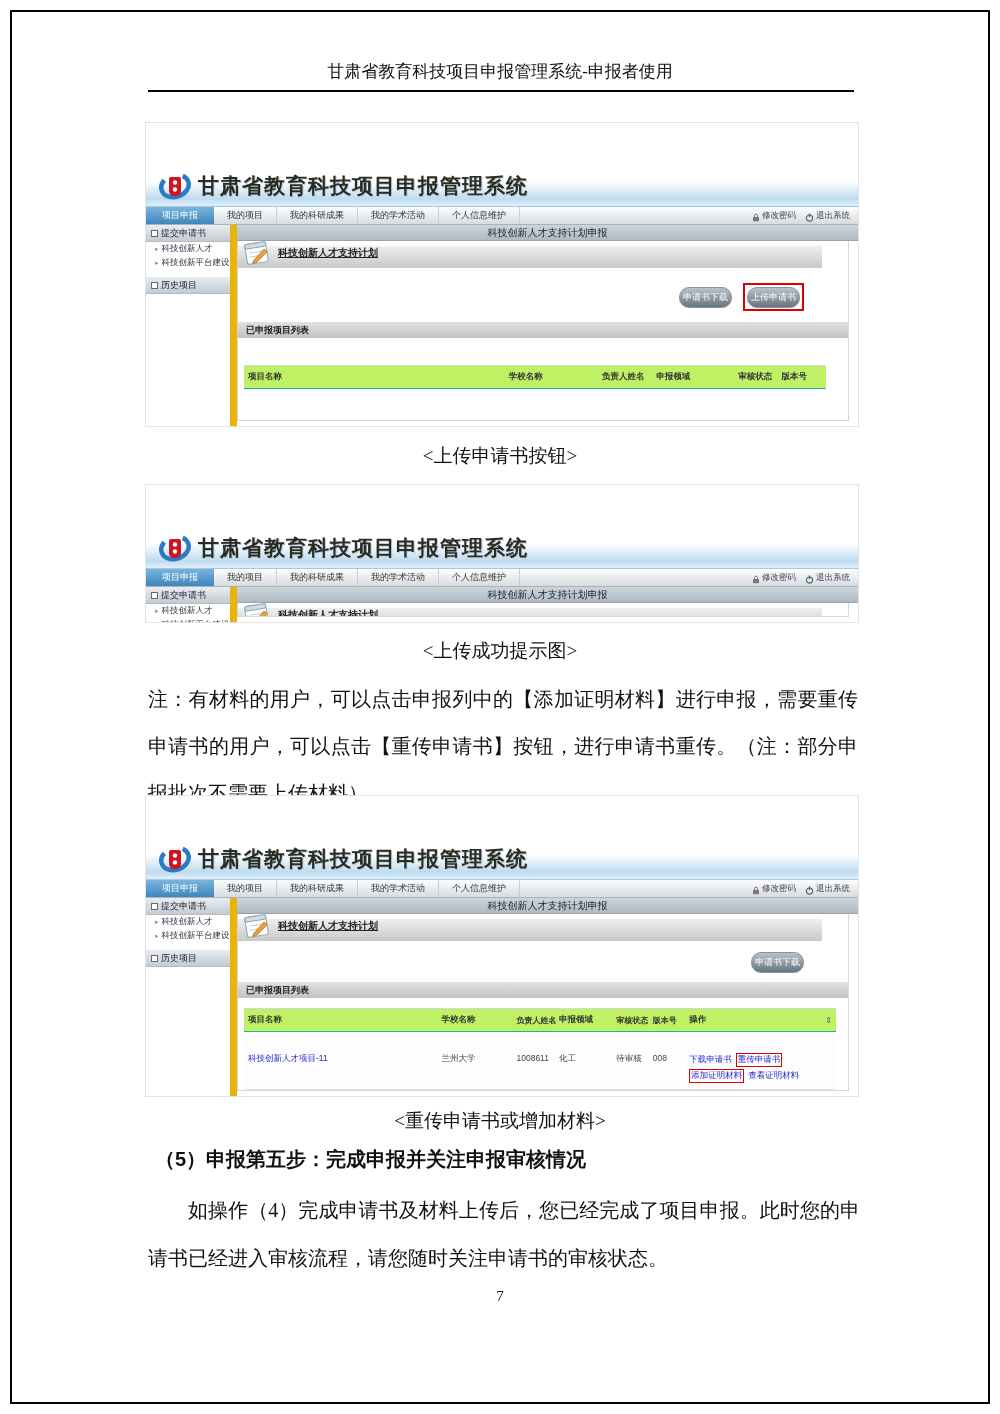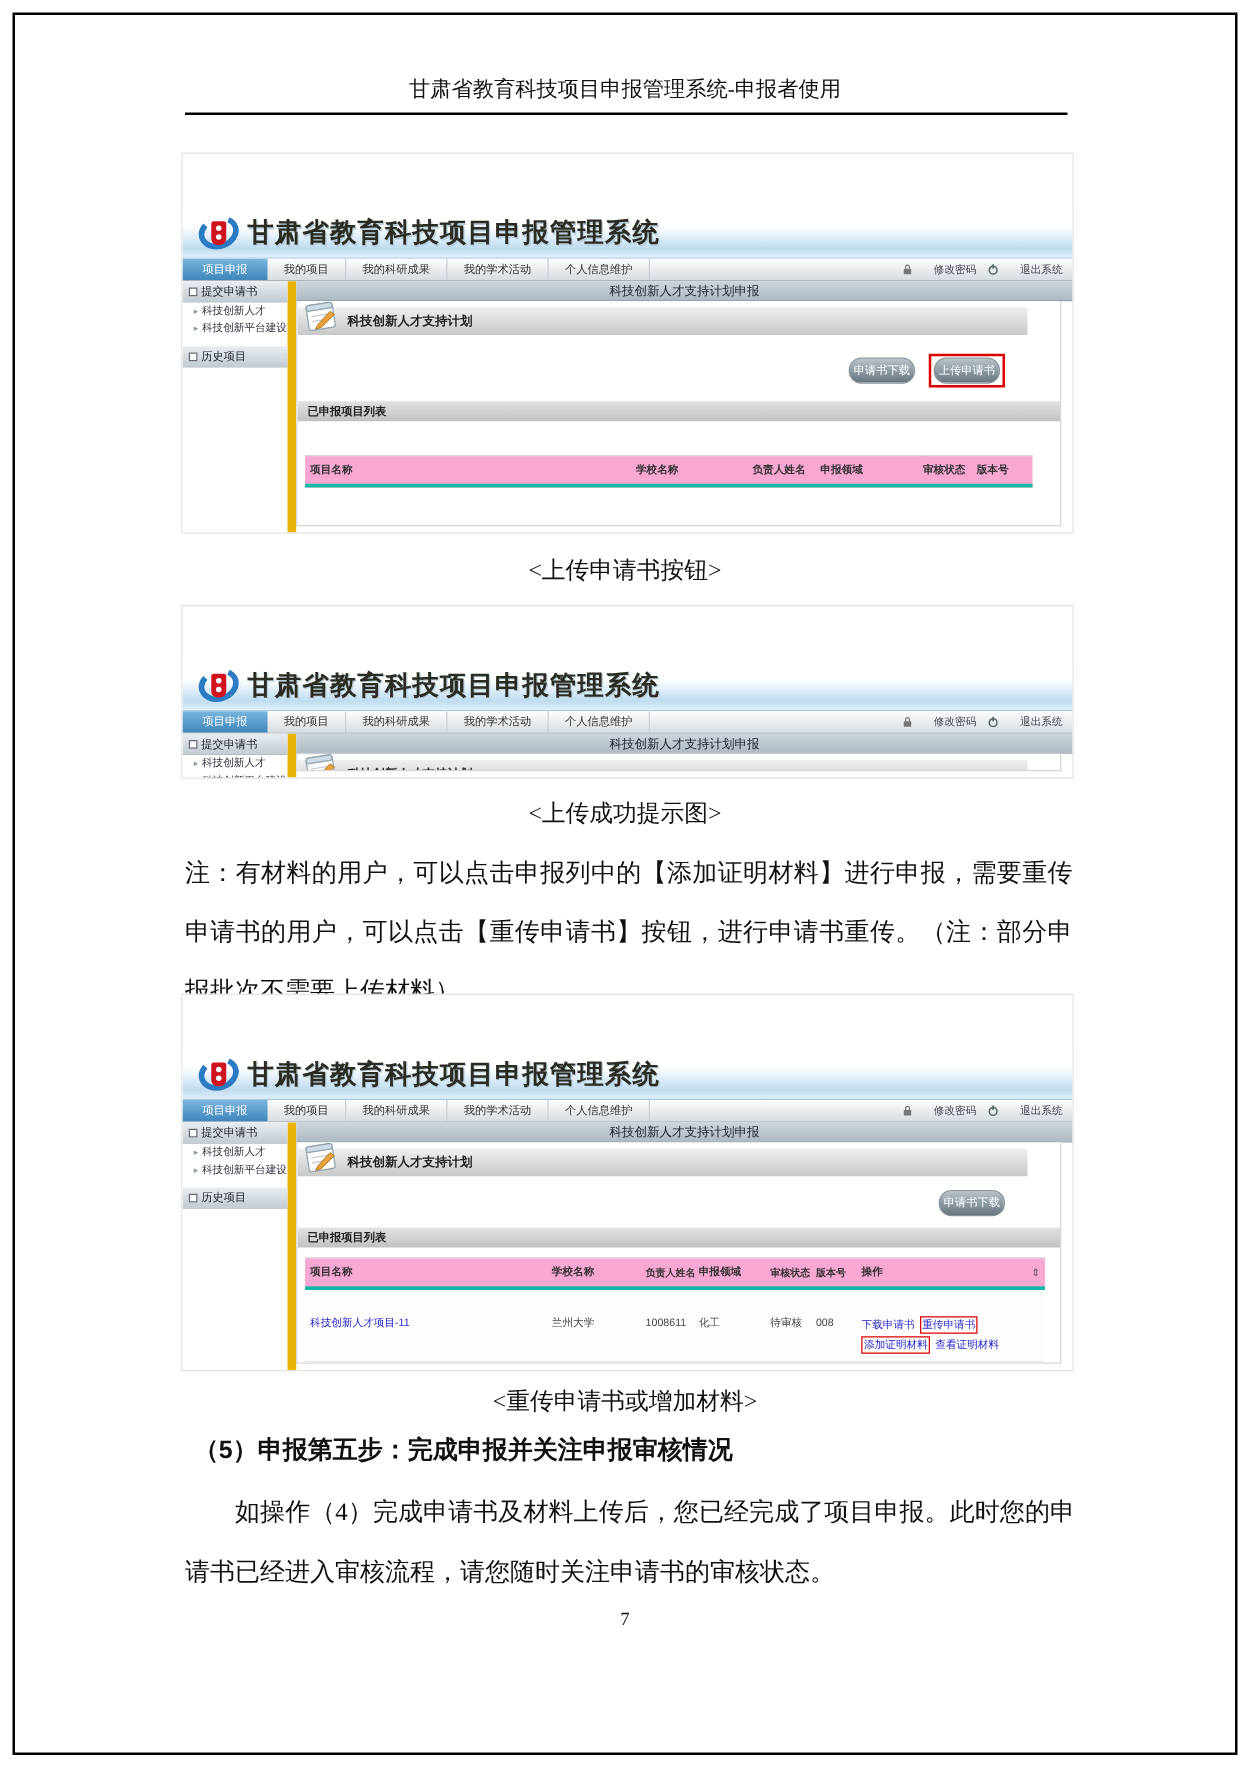--- a/index.html
+++ b/index.html
@@ -28,50 +28,50 @@
   .app-top{height:40px;flex:0 0 40px;display:flex;align-items:center;padding-left:12px;gap:6px;
            background:linear-gradient(180deg,#ffffff 0%,#ffffff 38%,#bedcf0 82%,#e0effa 100%);
            border-bottom:1px solid #a8c8de;margin-top:43px;}
   .logo-text{font-size:21px;font-weight:900;color:#2b2b22;letter-spacing:1px;text-shadow:1px 1px 0 #b9cfdd;}
 
   .app-nav{height:17px;flex:0 0 17px;display:flex;align-items:stretch;font-size:9px;color:#333;
            background:linear-gradient(#fdfdfd,#d6dce1);border-bottom:1px solid #a9b3ba;}
   .nav-item{display:flex;align-items:center;padding:0 13px;border-right:1px solid #c8ced3;cursor:default;}
   .nav-item.active{background:linear-gradient(#79b5de,#3e86bc);color:#fff;border-right:none;padding:0 16px;}
   .nav-right{margin-left:auto;display:flex;align-items:center;gap:9px;padding-right:8px;font-size:8.5px;color:#445;}
-  .nav-util{display:flex;align-items:center;gap:17px;}
+  .nav-util{display:flex;align-items:flex-end;gap:2px;}
 
   .app-body{flex:1;display:flex;min-height:0;}
   .side{width:84px;flex:0 0 84px;border-right:7px solid #eab308;display:flex;flex-direction:column;background:#fff;}
   .side-hdr{height:16px;flex:0 0 16px;display:flex;align-items:center;gap:3px;padding-left:5px;
             background:linear-gradient(#e9edf0,#c2ccd3);border-bottom:1px solid #b2bcc2;font-size:9px;color:#223;}
   .side-sq{width:5px;height:5px;border:1px solid #667;background:#fff;flex:0 0 5px;}
   .side-item{height:14px;flex:0 0 14px;display:flex;align-items:center;gap:3px;padding-left:9px;font-size:8.5px;color:#334;}
   .side-arrow{color:#8a98a6;font-size:7px;}
   .side-gap{height:7px;flex:0 0 7px;}
   .side-fill{flex:1;}
 
   .main{flex:1;display:flex;flex-direction:column;min-width:0;}
   .main-title{height:15px;flex:0 0 15px;display:flex;align-items:center;justify-content:center;font-size:10px;color:#223;
               background:linear-gradient(#ccd5db,#aebac3);border-bottom:1px solid #98a4ac;}
   .panel{flex:1;display:flex;flex-direction:column;margin:0 9px 5px 0;border:1px solid #d8d8d8;border-top:none;background:#fff;min-height:0;overflow:hidden;}
-  .icon-bar{height:22px;flex:0 0 22px;margin-top:5px;margin-right:26px;position:relative;display:flex;align-items:center;
+  .icon-bar{height:22px;flex:0 0 22px;margin-top:5px;margin-right:26px;position:relative;display:flex;align-items:flex-start;
             padding-left:40px;font-size:10px;font-weight:bold;color:#222;
-            background:linear-gradient(#efefef,#c8c8c8);}
+            background:linear-gradient(#efefef,#c8c8c8);text-decoration:underline;}
   .note-icon{position:absolute;left:5px;top:-6px;}
 
   .btn-row{display:flex;justify-content:flex-end;align-items:center;gap:11px;padding:15px 44px 11px 0;}
   .pill-btn{background:linear-gradient(#b9c3ca,#66757e);border:1px solid #88949c;color:#fff;font-size:9px;
             padding:3px 3px;border-radius:10px;white-space:nowrap;cursor:pointer;}
   .red-outline{border:2px solid #dd0000;padding:1px 2px;display:inline-block;}
 
   .list-bar{height:16px;flex:0 0 16px;display:flex;align-items:center;padding-left:8px;font-size:9px;font-weight:bold;color:#222;
             background:linear-gradient(#e2e2e2,#c1c1c1);}
-  .thead{display:flex;align-items:center;height:22px;flex:0 0 22px;background:#f9a8d4;
-         border-top:1px solid #d3d7da;border-bottom:3px solid #14b8a6;font-size:8.5px;font-weight:bold;color:#333;position:relative;}
+  .thead{display:flex;align-items:center;height:22px;flex:0 0 22px;background:#bef264;
+         border-top:1px solid #d3d7da;border-bottom:1px solid #14b8a6;font-size:8.5px;font-weight:bold;color:#333;position:relative;}
   .th{white-space:nowrap;padding-left:4px;overflow:visible;}
   .sort-glyph{position:absolute;right:4px;font-size:8px;color:#555;font-weight:normal;}
   .trow{display:flex;align-items:flex-start;font-size:8.5px;color:#444;border-bottom:1px solid #dde2e6;padding:21px 0 4px 0;background:#fdfdfe;}
   .td{white-space:nowrap;padding-left:4px;overflow:visible;}
   .link{color:#2626c9;text-decoration:none;cursor:pointer;}
   .ops-line{display:flex;align-items:center;gap:4px;margin-bottom:2px;}
   .red-box-sm{border:1.5px solid #dd0000;padding:0 1px;display:inline-block;}
 
   .msg-area{display:flex;justify-content:center;padding-top:6px;}
   .success-box{border:2px solid #dd0000;color:#cc0000;font-size:9px;font-weight:bold;padding:3px 28px;white-space:nowrap;background:#fff;}

